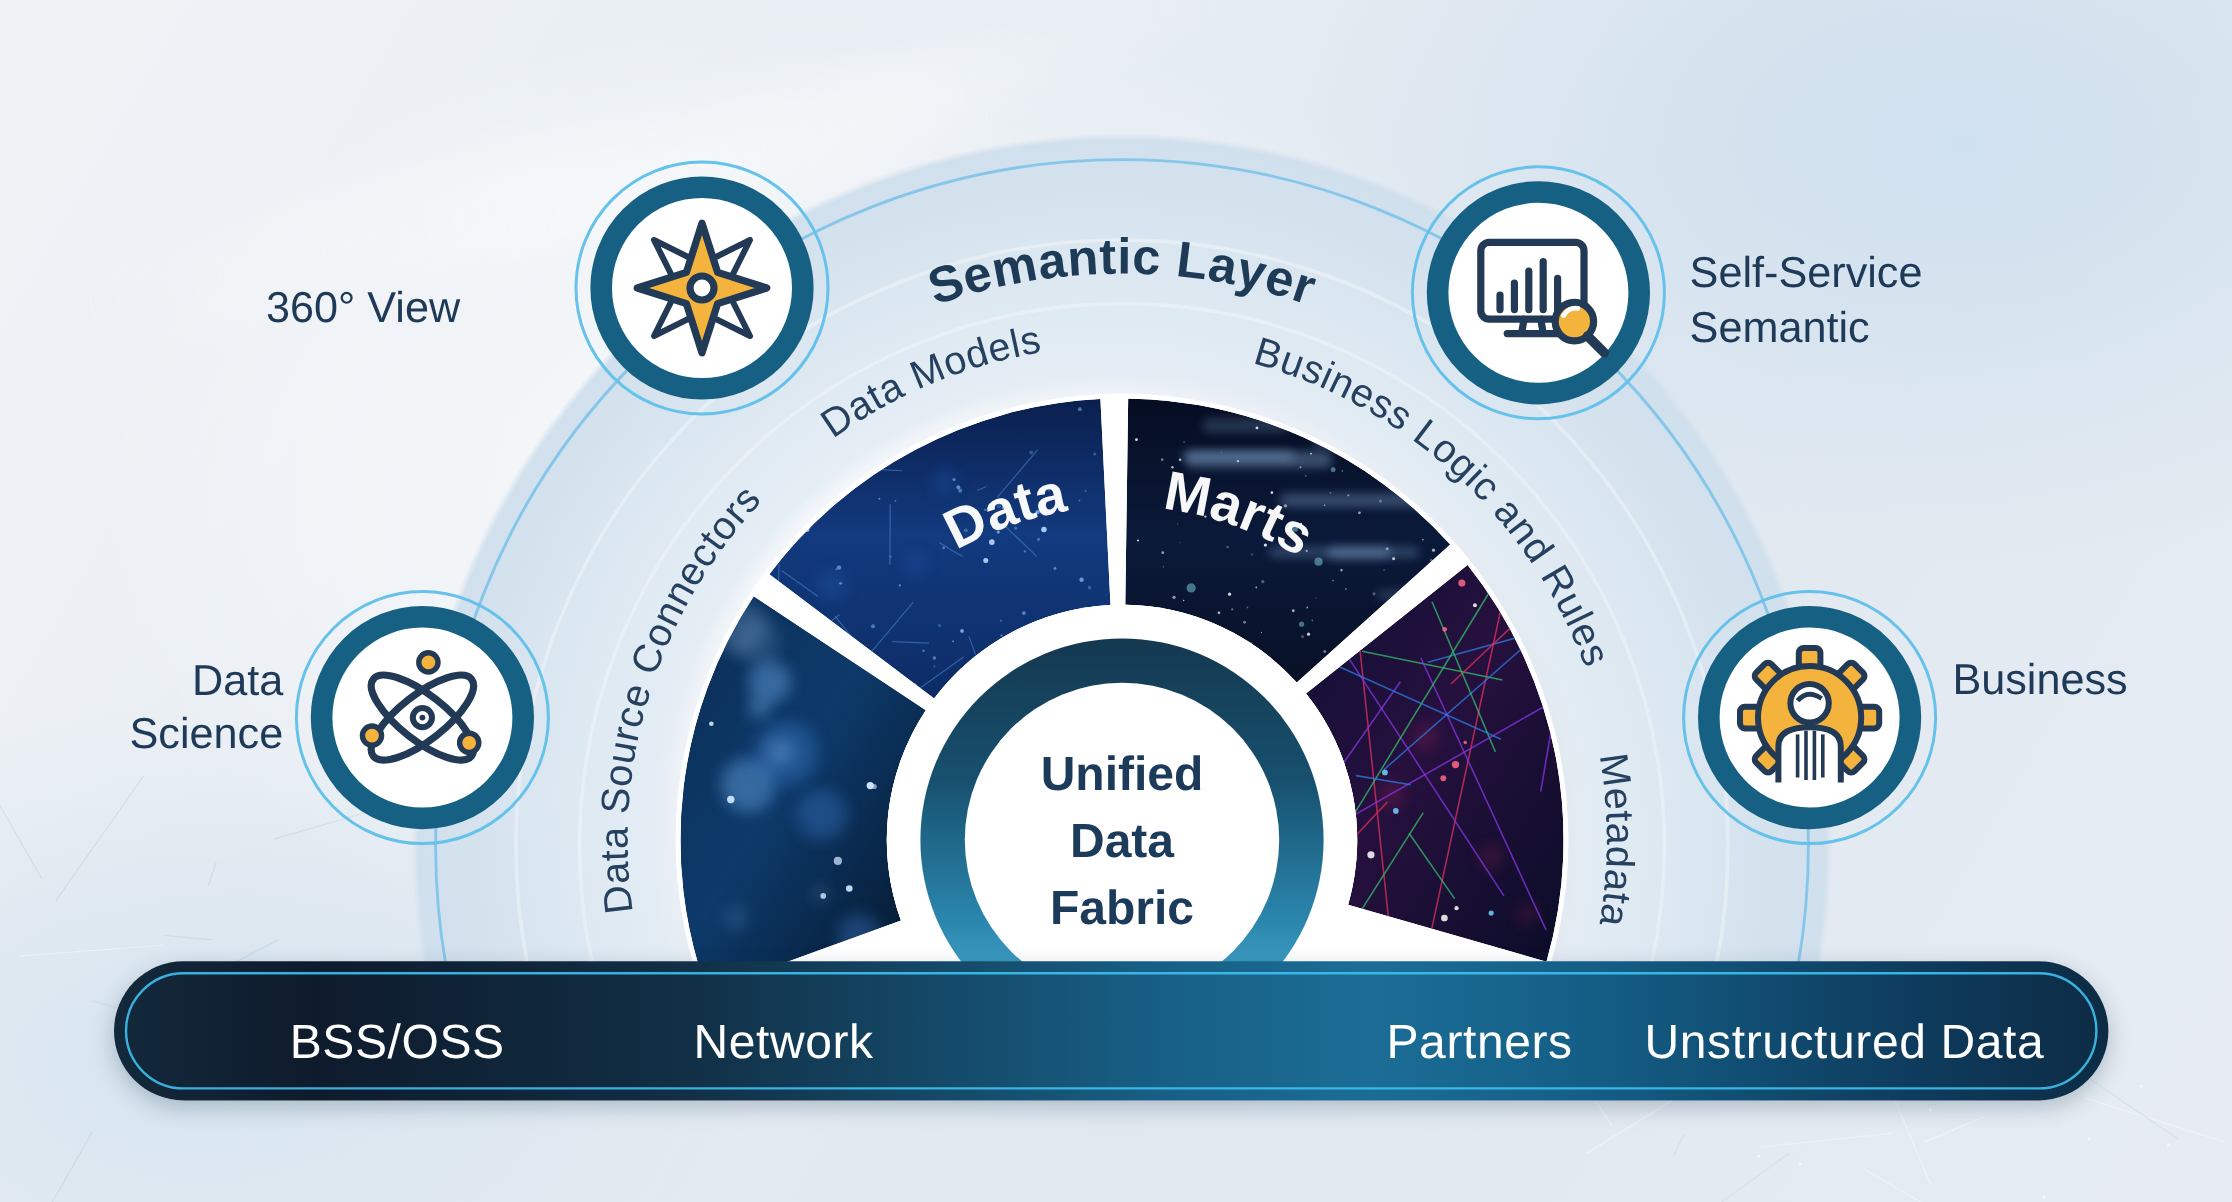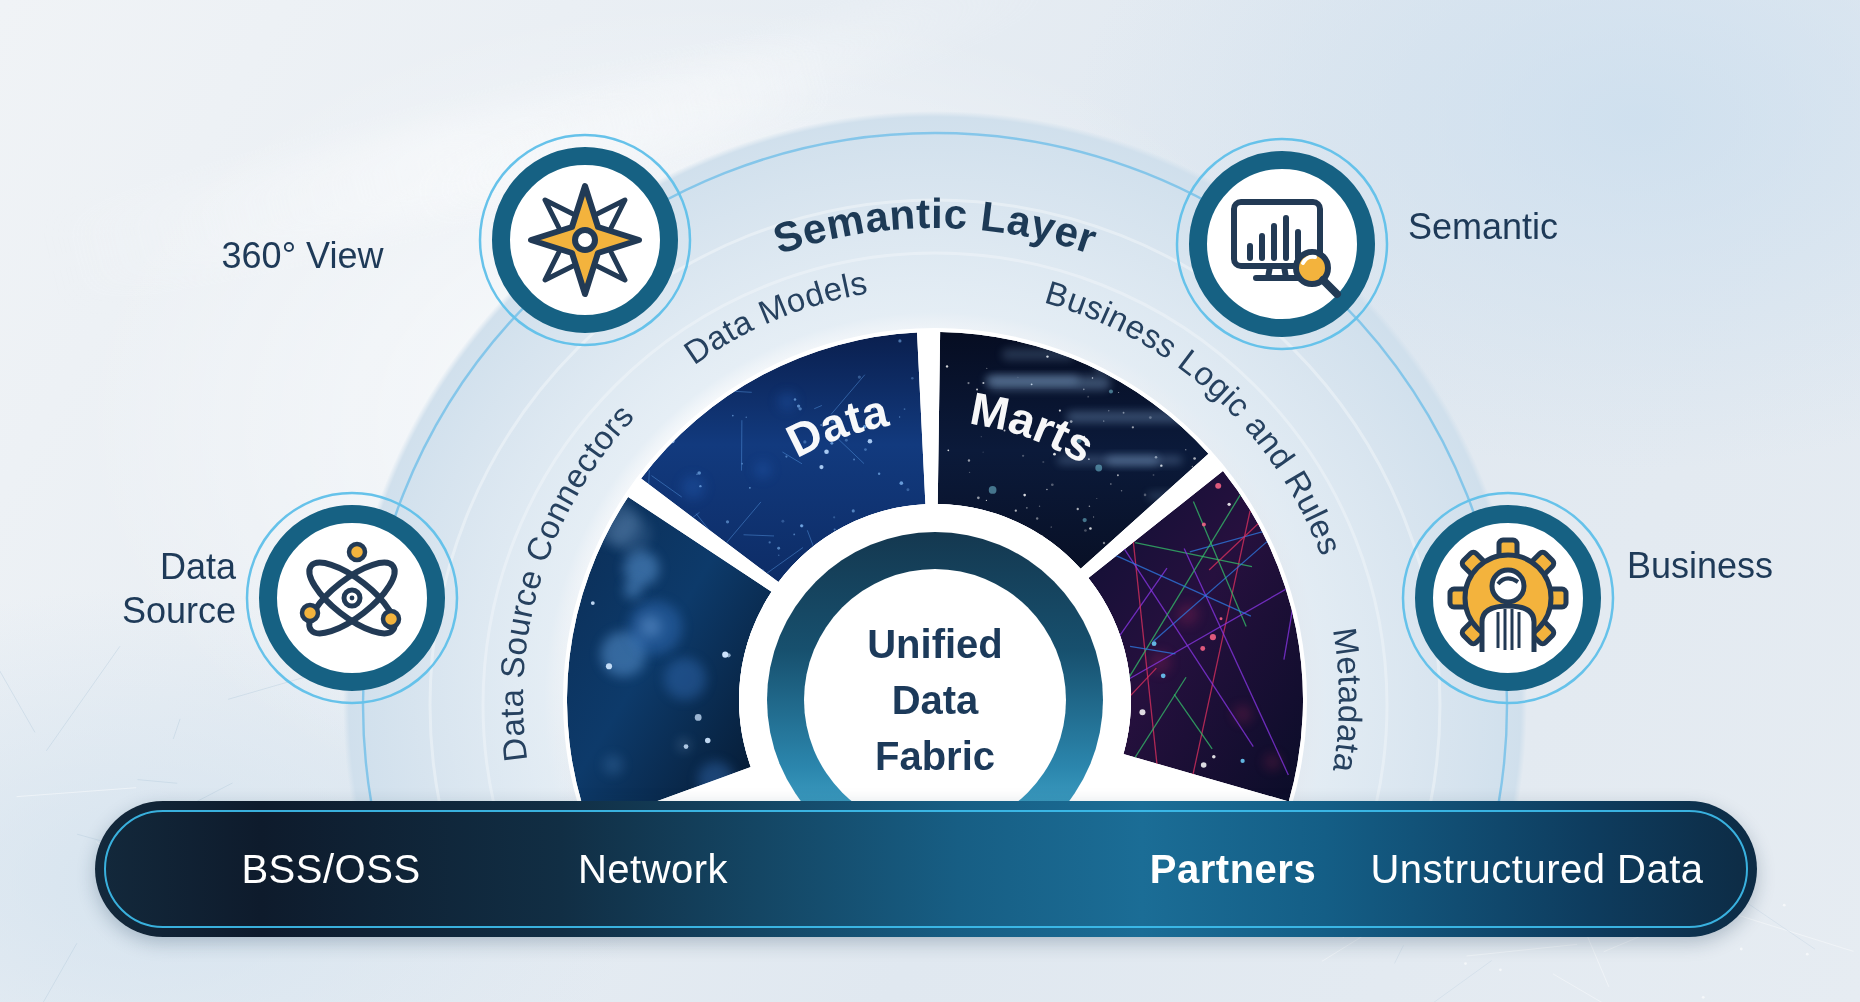--- a/index.html
+++ b/index.html
@@ -10,21 +10,21 @@
       radial-gradient(900px 600px at 38% 42%, rgba(255,255,255,.85), rgba(255,255,255,0) 70%),
       radial-gradient(800px 500px at 88% 12%, rgba(201,221,238,.75), rgba(201,221,238,0) 70%),
       radial-gradient(700px 420px at 8% 88%, rgba(206,223,237,.7), rgba(206,223,237,0) 70%),
       linear-gradient(120deg,#f0f3f6 0%,#e7edf3 35%,#e0e8f0 60%,#e6ecf2 100%);
   }
   .streak{position:absolute;background:linear-gradient(90deg,rgba(255,255,255,0),rgba(255,255,255,.8),rgba(255,255,255,0));
     filter:blur(14px);opacity:.45;pointer-events:none;}
   #diagram-svg{position:absolute;left:0;top:0;pointer-events:none;}
   .side-label{position:absolute;color:#1e3a58;font-size:36px;line-height:46px;font-weight:400;}
   .bottom-bar{
-    position:absolute;left:95px;top:801px;width:1662px;height:136px;border-radius:68px;
+    position:absolute;left:95px;top:801px;width:1662px;height:116px;border-radius:68px;
     background:linear-gradient(90deg,#13293c 0%,#0e1b2c 10%,#112e44 28%,#175e84 52%,#1b6d96 63%,#145e86 74%,#0e3c5e 90%,#0d2b44 100%);
     box-shadow:0 6px 18px rgba(20,50,80,.25);z-index:5;
   }
   .bottom-bar .inner-border{
     position:absolute;left:9px;top:9px;right:9px;bottom:9px;border-radius:60px;
     border:2px solid rgba(62,192,239,.9);
   }
   .bar-item{position:absolute;top:68px;transform:translate(-50%,-50%);color:#ffffff;
     font-size:40px;letter-spacing:.5px;white-space:nowrap;}
 </style>
@@ -631,30 +631,31 @@
           <path d="M-10,-14 Q-2,-24 10,-16" fill="none" stroke-width="4"></path>
         </g>
       </g>
     </g>
   </svg>
 
   <div class="side-label" style="left:150px;top:233px;width:305px;text-align:center;">
     <div>360° View</div>
   </div>
   <div class="side-label" style="left:1408px;top:204px;">
+    <div>Self-Service</div>
     <div>Semantic</div>
   </div>
   <div class="side-label" style="left:40px;top:545px;width:196px;text-align:right;line-height:44px;">
     <div>Data</div>
-    <div>Source</div>
+    <div>Science</div>
   </div>
   <div class="side-label" style="left:1627px;top:543px;">
     <div>Business</div>
   </div>
 
   <div class="bottom-bar">
     <div class="inner-border"></div>
     <span class="bar-item" style="left:236px;">BSS/OSS</span>
     <span class="bar-item" style="left:558px;text-align:center;">Network</span>
-    <span class="bar-item" style="left:1138px;font-weight:bold;">Partners</span>
+    <span class="bar-item" style="left:1138px;">Partners</span>
     <span class="bar-item" style="left:1442px;">Unstructured Data</span>
   </div>
 </div>
 
 </body></html>

